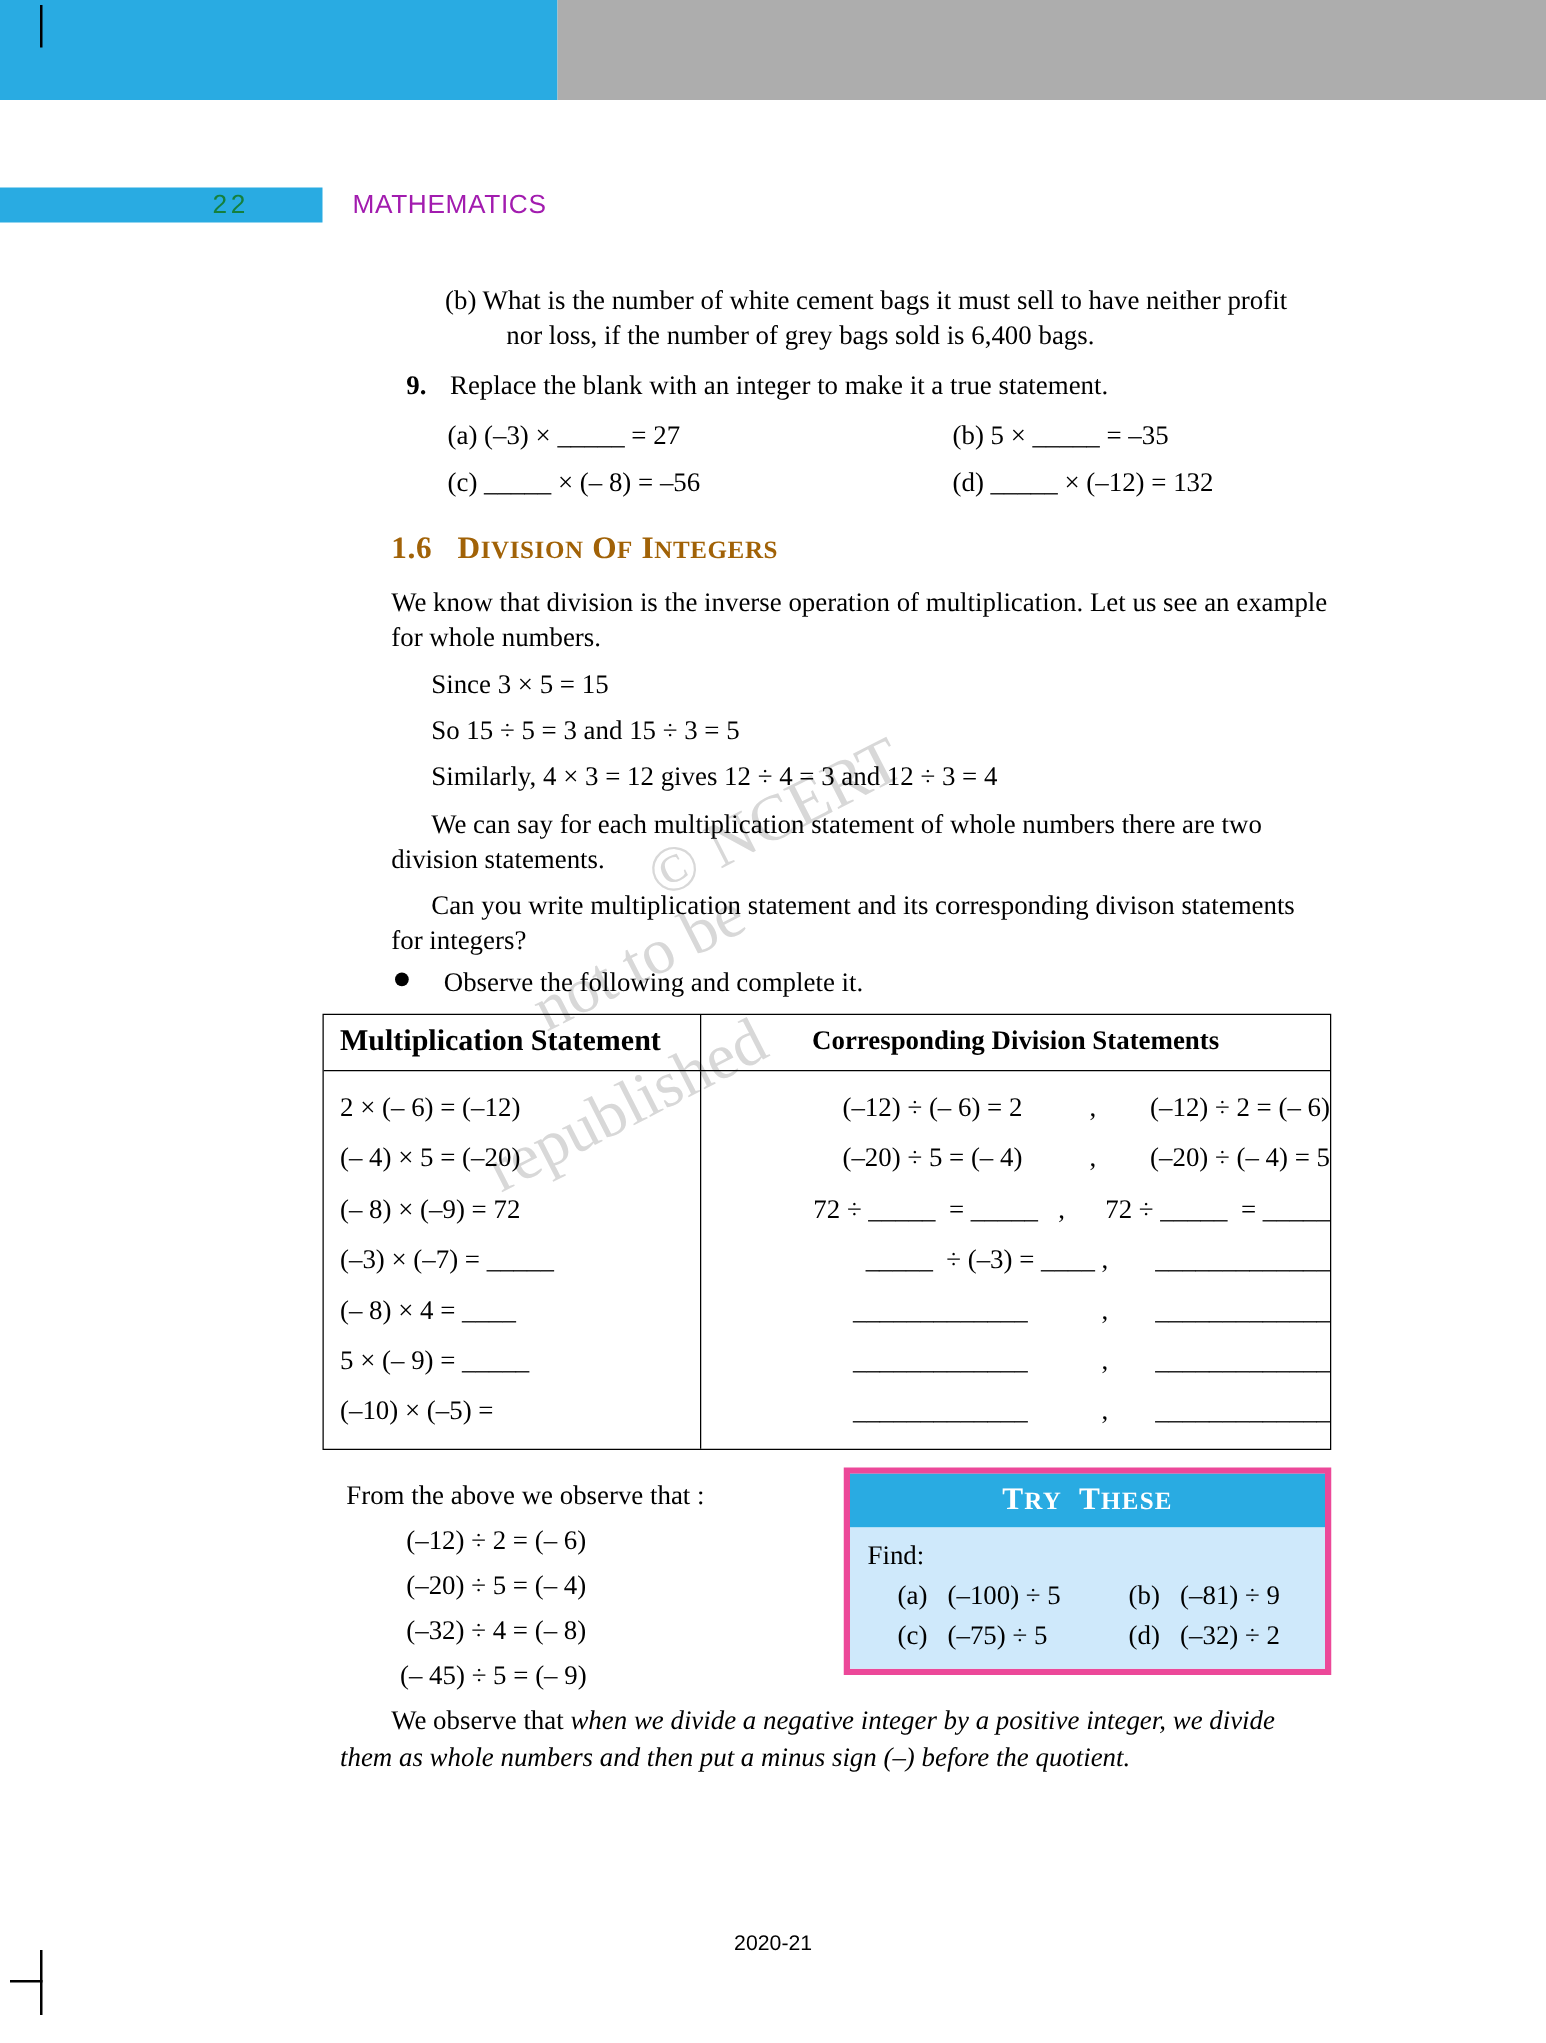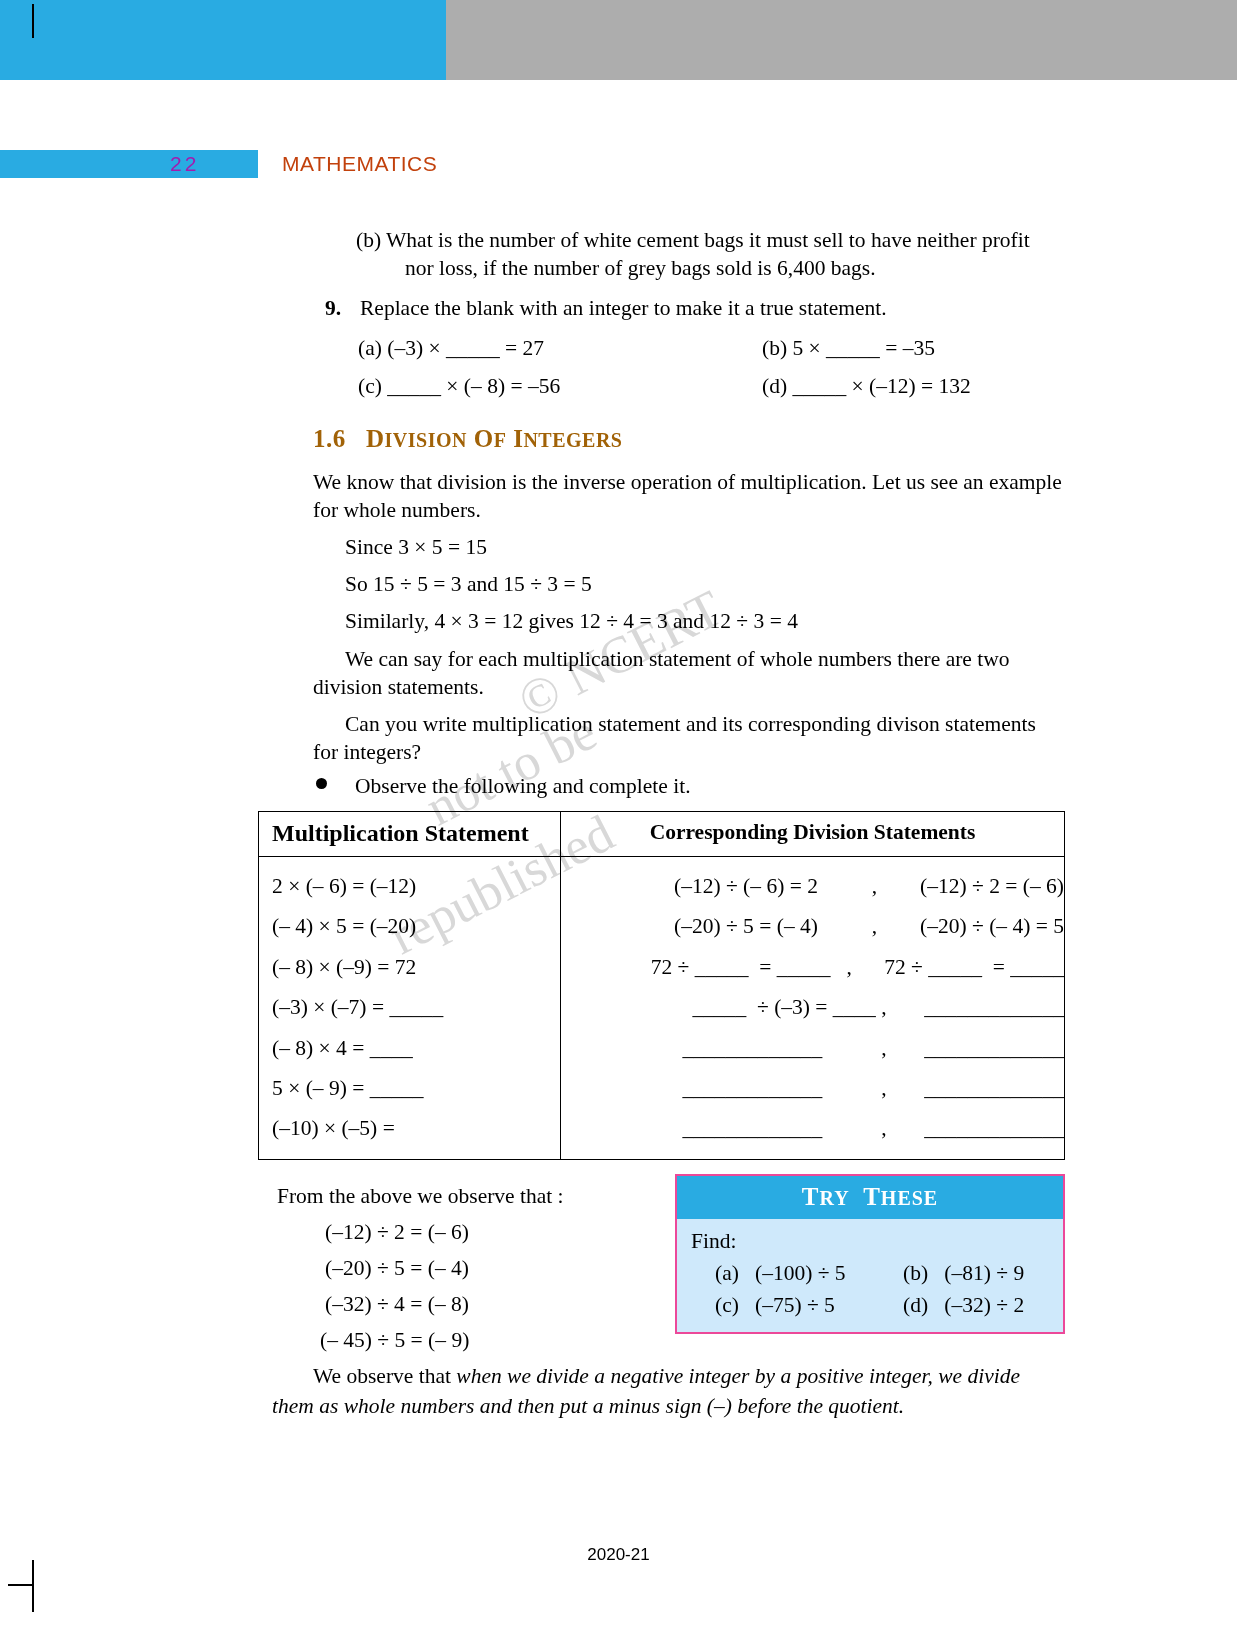--- a/index.html
+++ b/index.html
@@ -77,31 +77,31 @@
     height: 28px;
     background: #29abe2;
   }
   .page-num {
     position: absolute;
     left: 170px;
     top: 2px;
     font-family: "Liberation Sans", sans-serif;
     font-size: 21px;
     letter-spacing: 3px;
-    color: #a21caf;
+    color: #15803d;
     font-weight: normal;
   }
   .header-title {
     position: absolute;
     left: 282px;
     top: 2px;
     font-family: "Liberation Sans", sans-serif;
     font-size: 21px;
     letter-spacing: 0.5px;
-    color: #c2410c;
+    color: #a21caf;
   }
   .content {
     position: absolute;
     left: 0;
     top: 0;
     width: 1103px;
     height: 1634px;
   }
   .blk {
     position: absolute;
@@ -172,21 +172,21 @@
     font-size: 21.5px;
     line-height: 1.88;
     white-space: pre;
   }
   
   .try-box {
     position: absolute;
     left: 675px;
     top: 1174px;
     width: 390px;
-    border: 2px solid #ec4899;
+    border: 5px solid #ec4899;
     box-sizing: border-box;
   }
   .try-head {
     background: #29abe2;
     color: #ffffff;
     text-align: center;
     padding: 7px 0 8px 0;
     font-weight: bold;
     font-size: 23px;
     letter-spacing: 1px;

